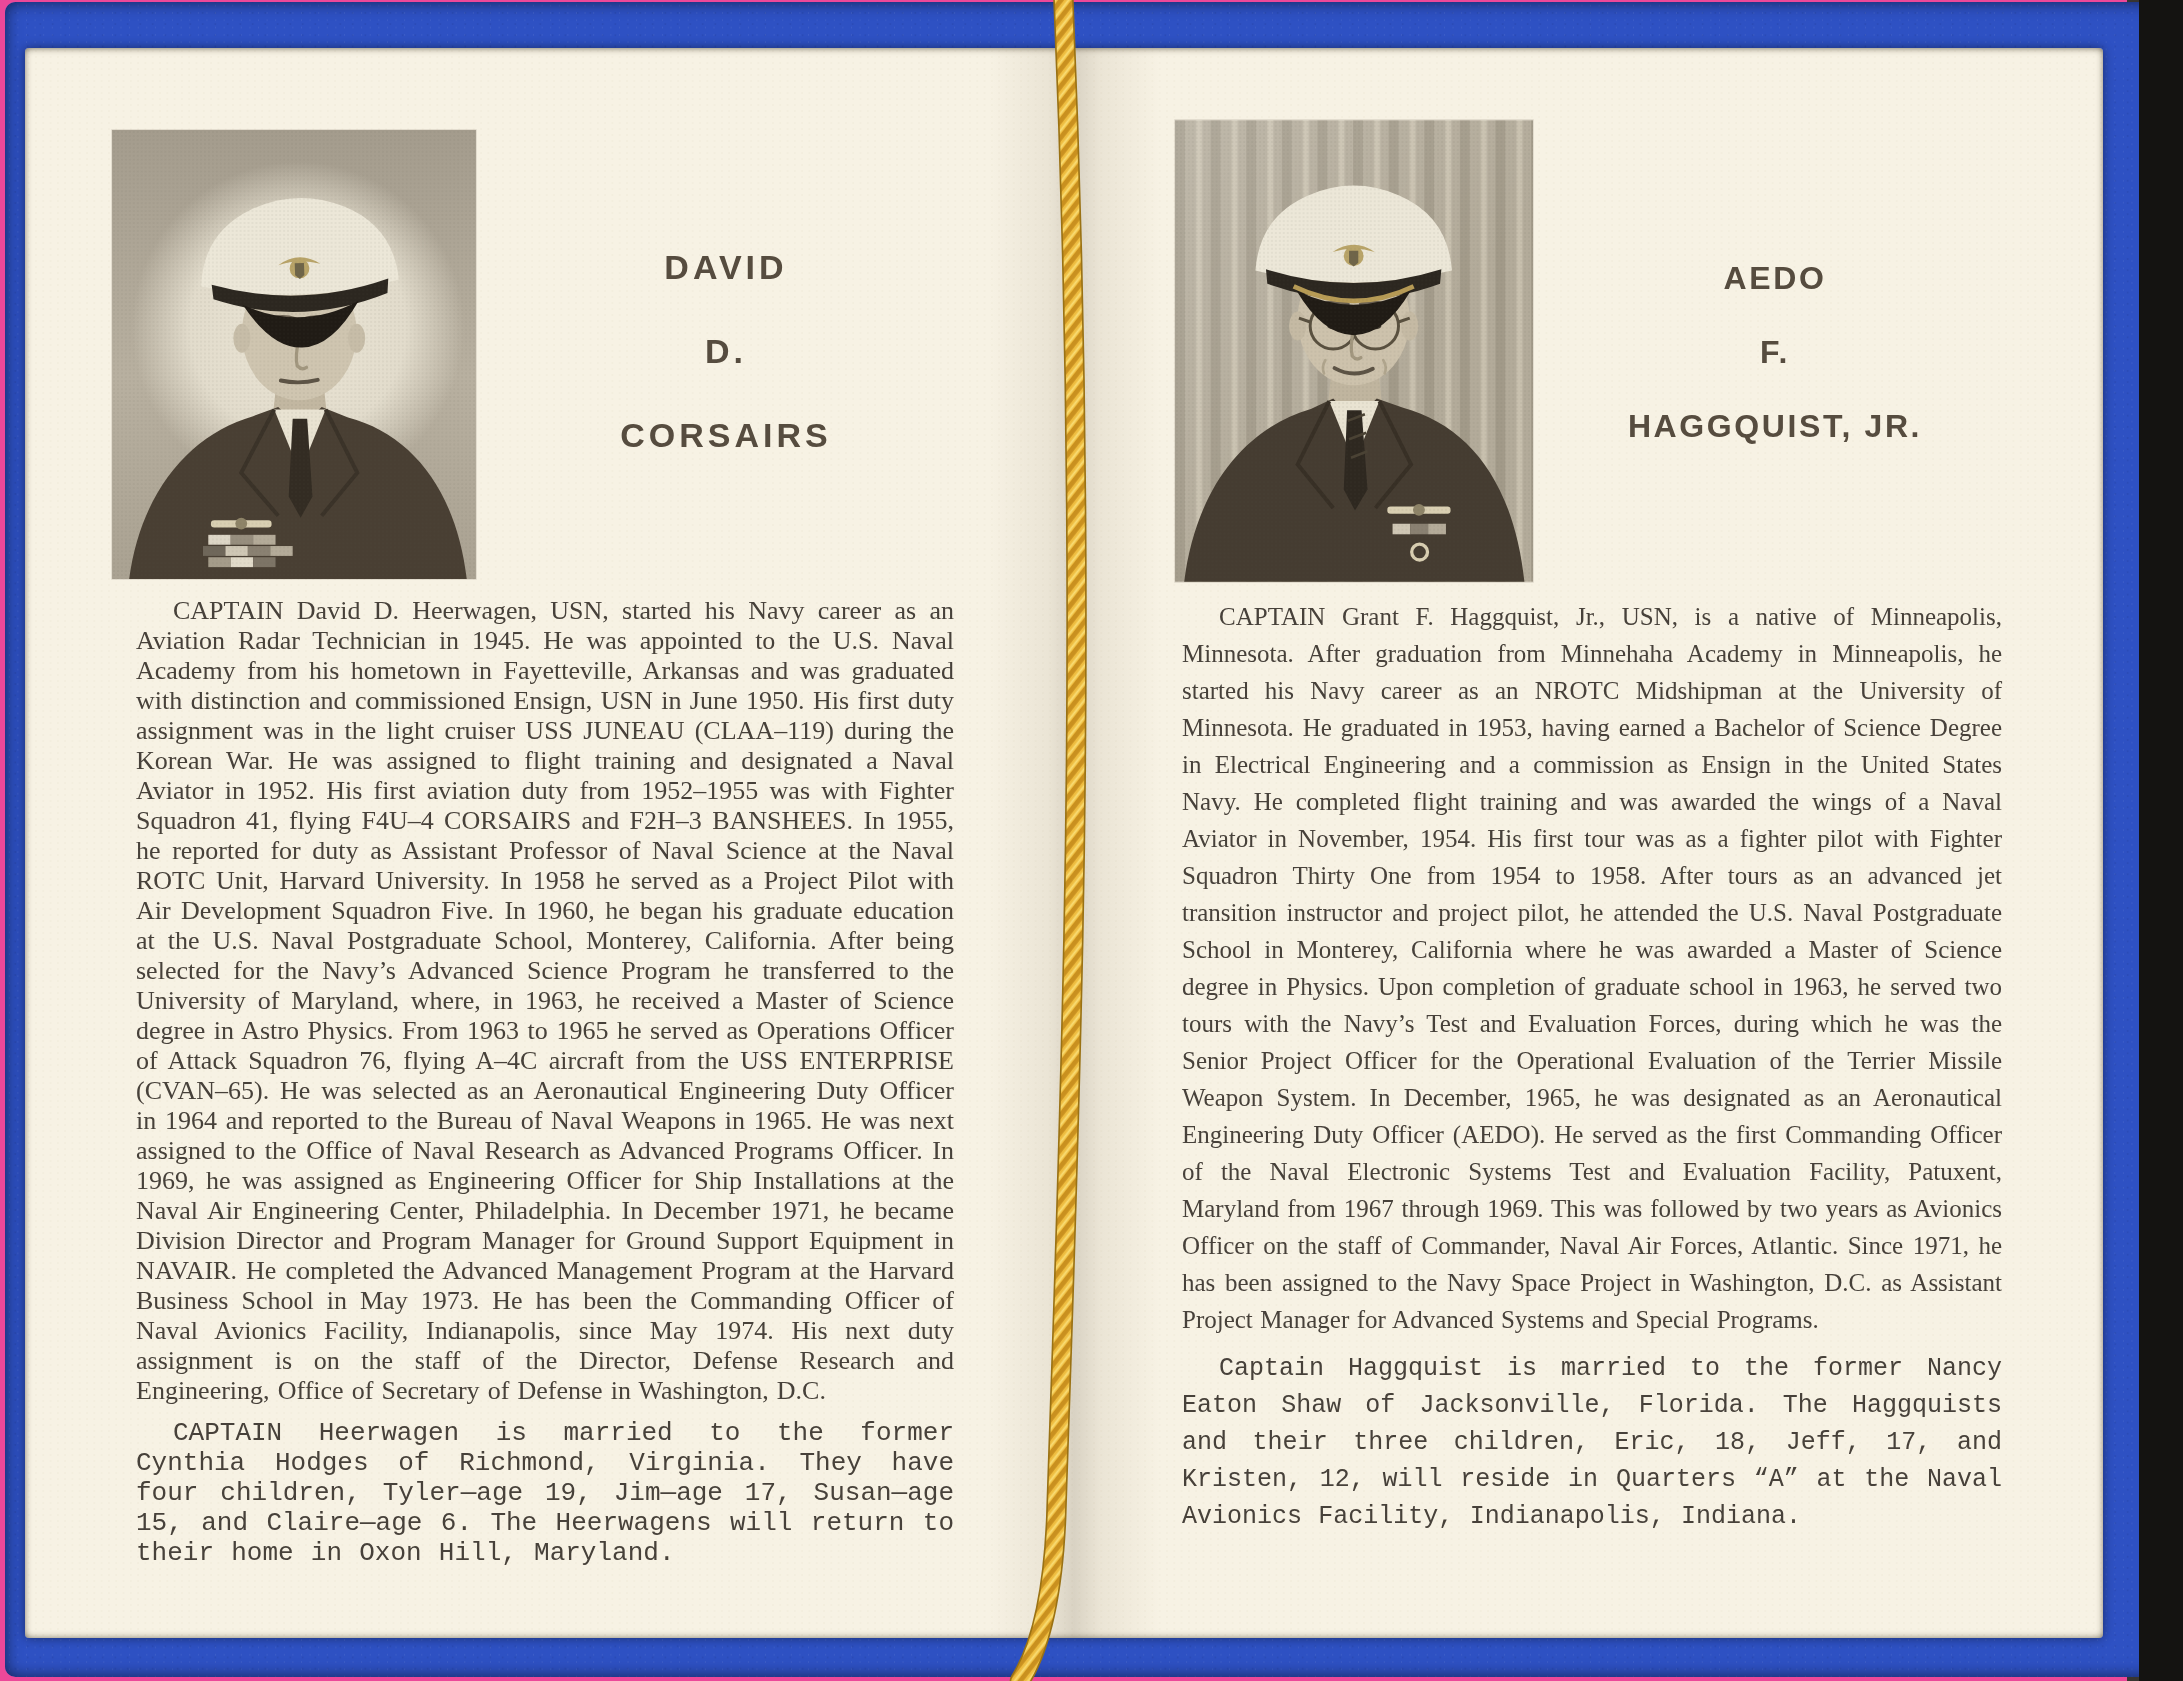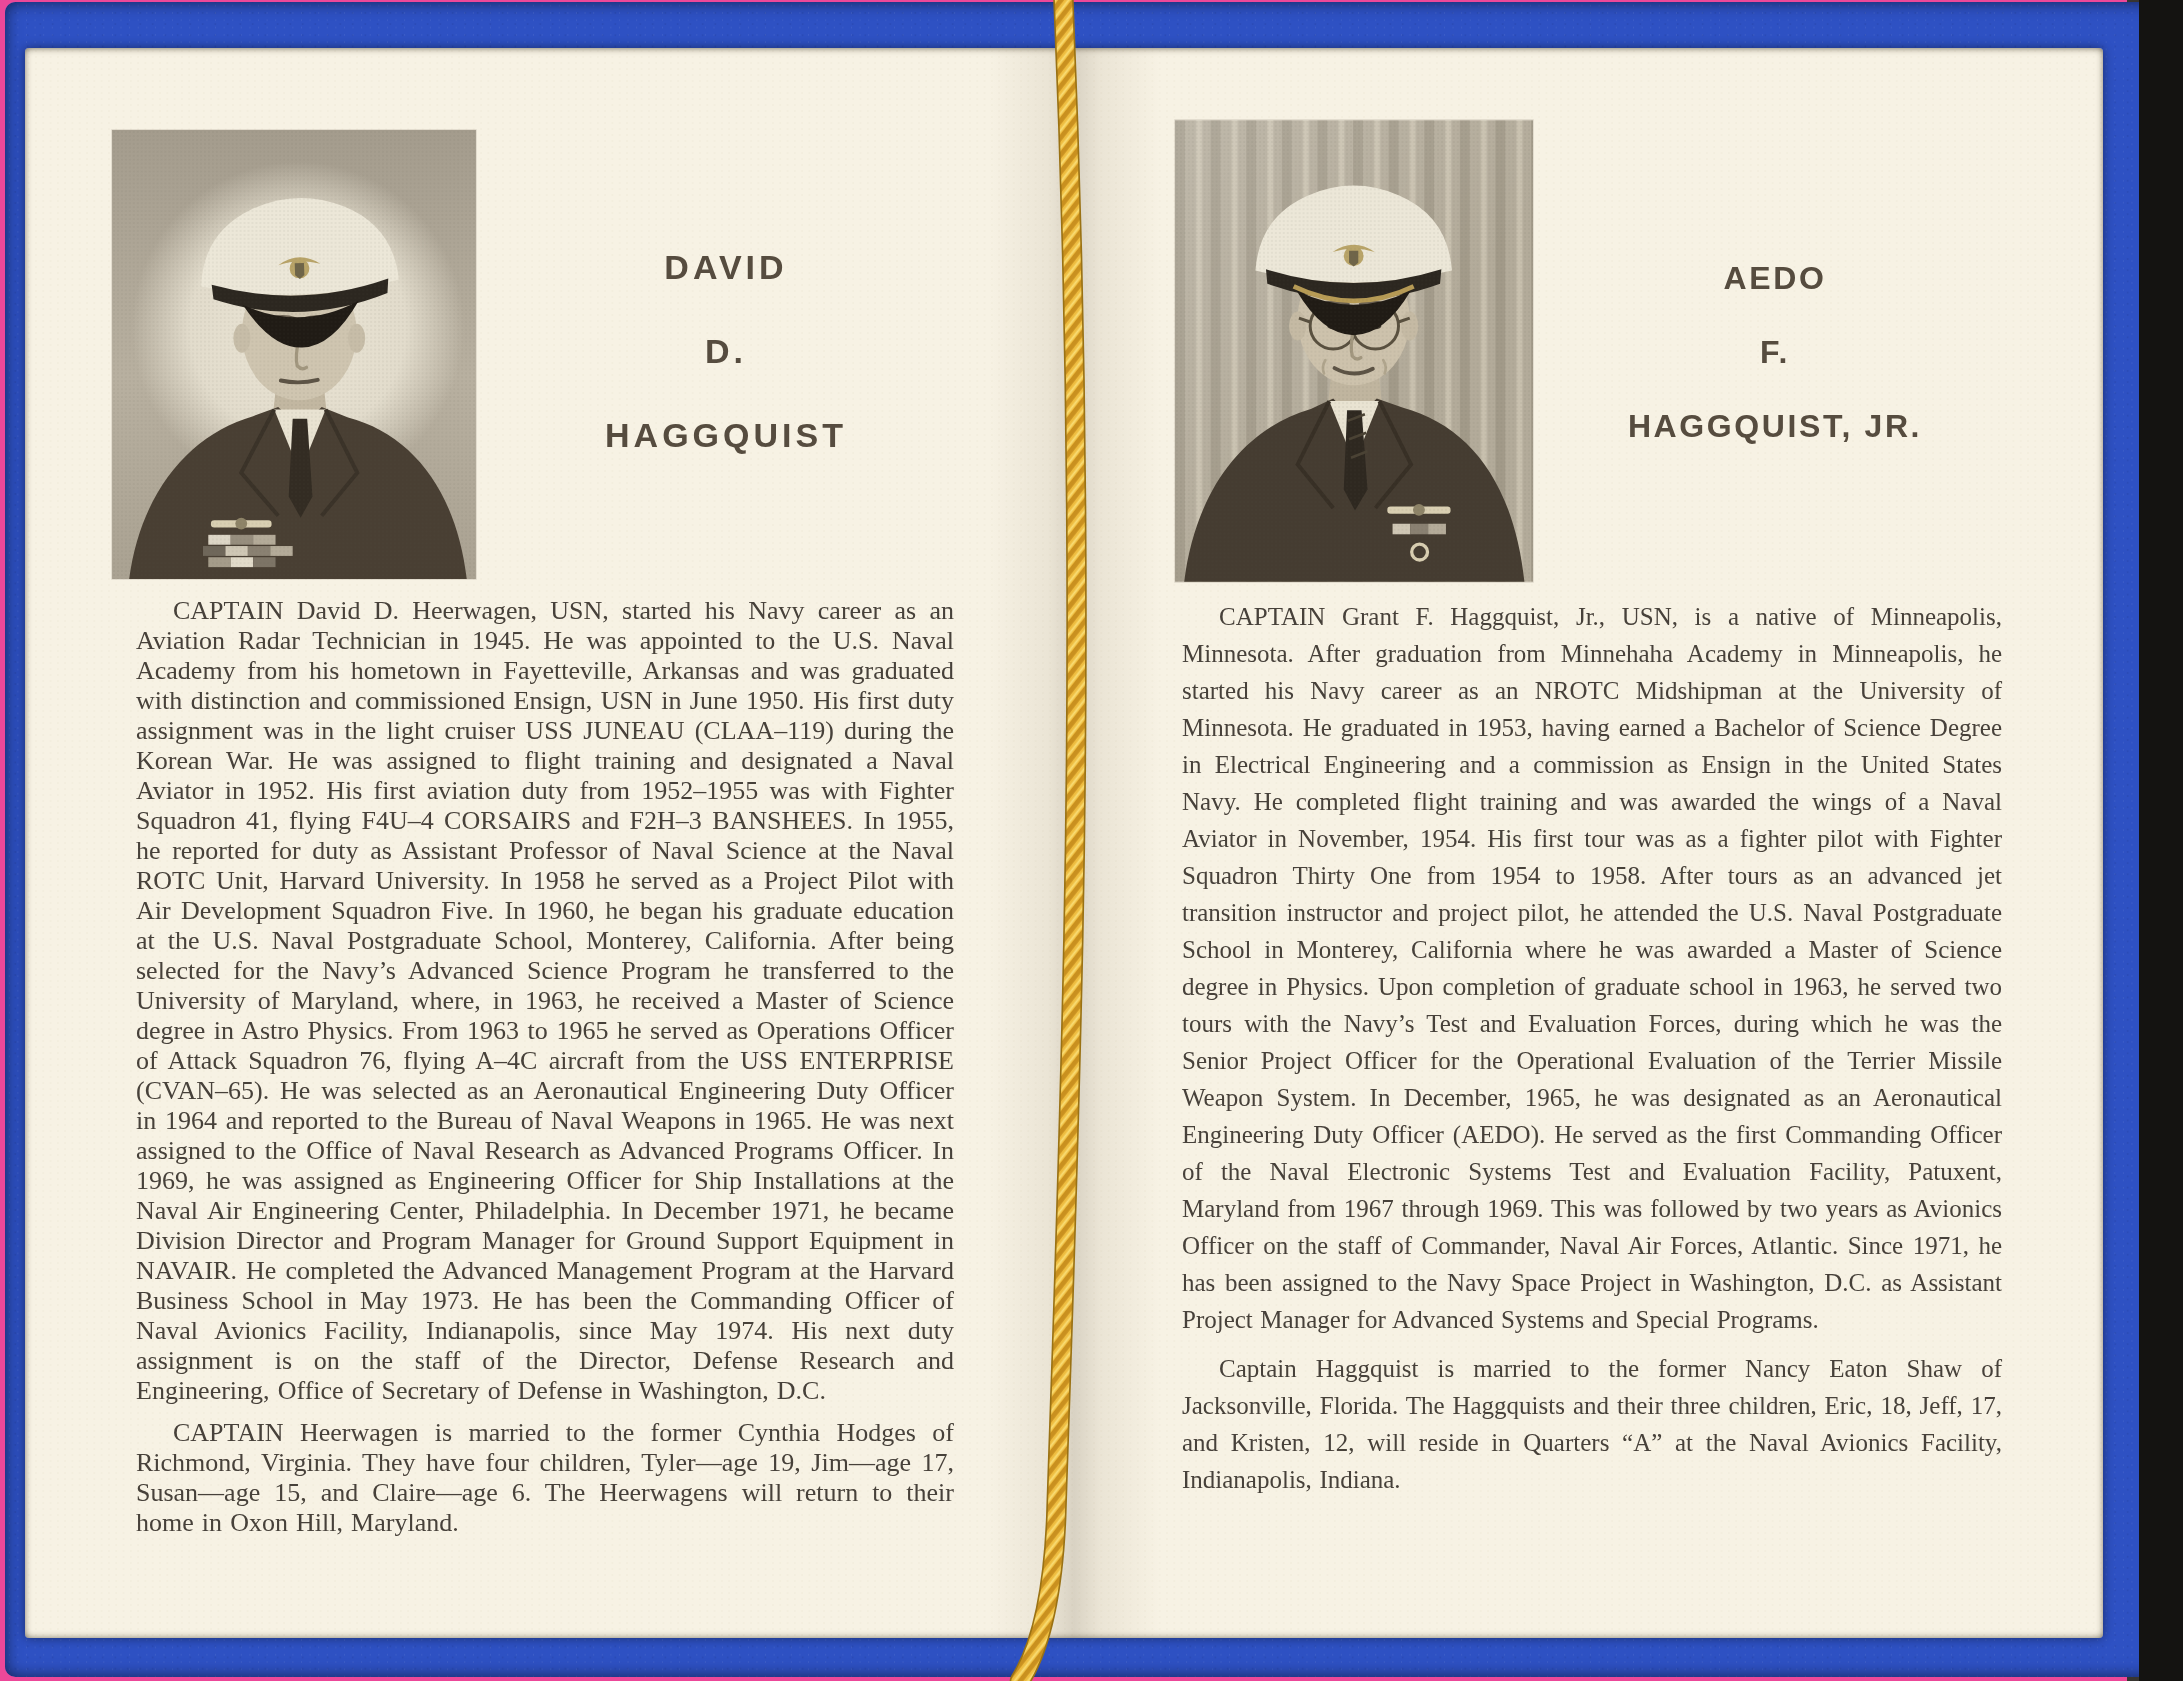--- a/index.html
+++ b/index.html
@@ -51,21 +51,21 @@
   .title-left{left:457px;top:177px;width:488px;font-size:34px;letter-spacing:4px;line-height:84px;}
   .title-right{left:1506px;top:193px;width:488px;font-size:32px;letter-spacing:2.6px;line-height:74px;}
   .title-block span{display:block;}
   .body-col{
     position:absolute;color:#47413a;text-align:justify;
     font-family:"Liberation Serif", serif;
   }
   .body-left{left:107px;top:544px;width:826px;font-size:26px;line-height:30px;word-spacing:1.6px;}
   .body-right{left:1153px;top:546px;width:828px;font-size:25px;line-height:37px;word-spacing:1.3px;}
   .body-col p{margin:4px;text-indent:37px;}
-  .body-col p + p{margin-top:12px;}
+  .body-col p + p{margin-top:12px;font-family:Liberation Mono, monospace;}
   
   .cord-svg{position:absolute;left:0;top:0;width:2183px;height:1681px;pointer-events:none;}
 </style>
 </head>
 <body>
 
 <div id="stage">
 
   <div class="scan-edge-right"></div>
 
@@ -141,21 +141,21 @@
             <rect x="180" y="648" width="34" height="15" fill="#e2dbca"></rect>
             <rect x="214" y="648" width="34" height="15" fill="#7d7466"></rect>
         </g>
         <rect width="552" height="681" fill="url(#lpDots)"></rect>
       </svg>
     </div>
 
     <div class="title-block title-left">
       <span>DAVID</span>
       <span>D.</span>
-      <span>HAGGQUIST</span>
+      <span>CORSAIRS</span>
     </div>
 
     <div class="body-col body-left">
       <p>CAPTAIN David D. Heerwagen, USN, started his Navy career as an Aviation Radar Technician in 1945. He was appointed to the U.S. Naval Academy from his hometown in Fayetteville, Arkansas and was graduated with distinction and commissioned Ensign, USN in June 1950. His first duty assignment was in the light cruiser USS JUNEAU (CLAA–119) during the Korean War. He was assigned to flight training and designated a Naval Aviator in 1952. His first aviation duty from 1952–1955 was with Fighter Squadron 41, flying F4U–4 CORSAIRS and F2H–3 BANSHEES. In 1955, he reported for duty as Assistant Professor of Naval Science at the Naval ROTC Unit, Harvard University. In 1958 he served as a Project Pilot with Air Development Squadron Five. In 1960, he began his graduate education at the U.S. Naval Postgraduate School, Monterey, California. After being selected for the Navy’s Advanced Science Program he transferred to the University of Maryland, where, in 1963, he received a Master of Science degree in Astro Physics. From 1963 to 1965 he served as Operations Officer of Attack Squadron 76, flying A–4C aircraft from the USS ENTERPRISE (CVAN–65). He was selected as an Aeronautical Engineering Duty Officer in 1964 and reported to the Bureau of Naval Weapons in 1965. He was next assigned to the Office of Naval Research as Advanced Programs Officer. In 1969, he was assigned as Engineering Officer for Ship Installations at the Naval Air Engineering Center, Philadelphia. In December 1971, he became Division Director and Program Manager for Ground Support Equipment in NAVAIR. He completed the Advanced Management Program at the Harvard Business School in May 1973. He has been the Commanding Officer of Naval Avionics Facility, Indianapolis, since May 1974. His next duty assignment is on the staff of the Director, Defense Research and Engineering, Office of Secretary of Defense in Washington, D.C.</p>
       <p>CAPTAIN Heerwagen is married to the former Cynthia Hodges of Richmond, Virginia. They have four children, Tyler—age 19, Jim—age 17, Susan—age 15, and Claire—age 6. The Heerwagens will return to their home in Oxon Hill, Maryland.</p>
     </div>
 
     <div class="photo photo-right">
       <svg width="358" height="462" viewBox="0 0 543 700" xmlns="http://www.w3.org/2000/svg">
         <defs>

